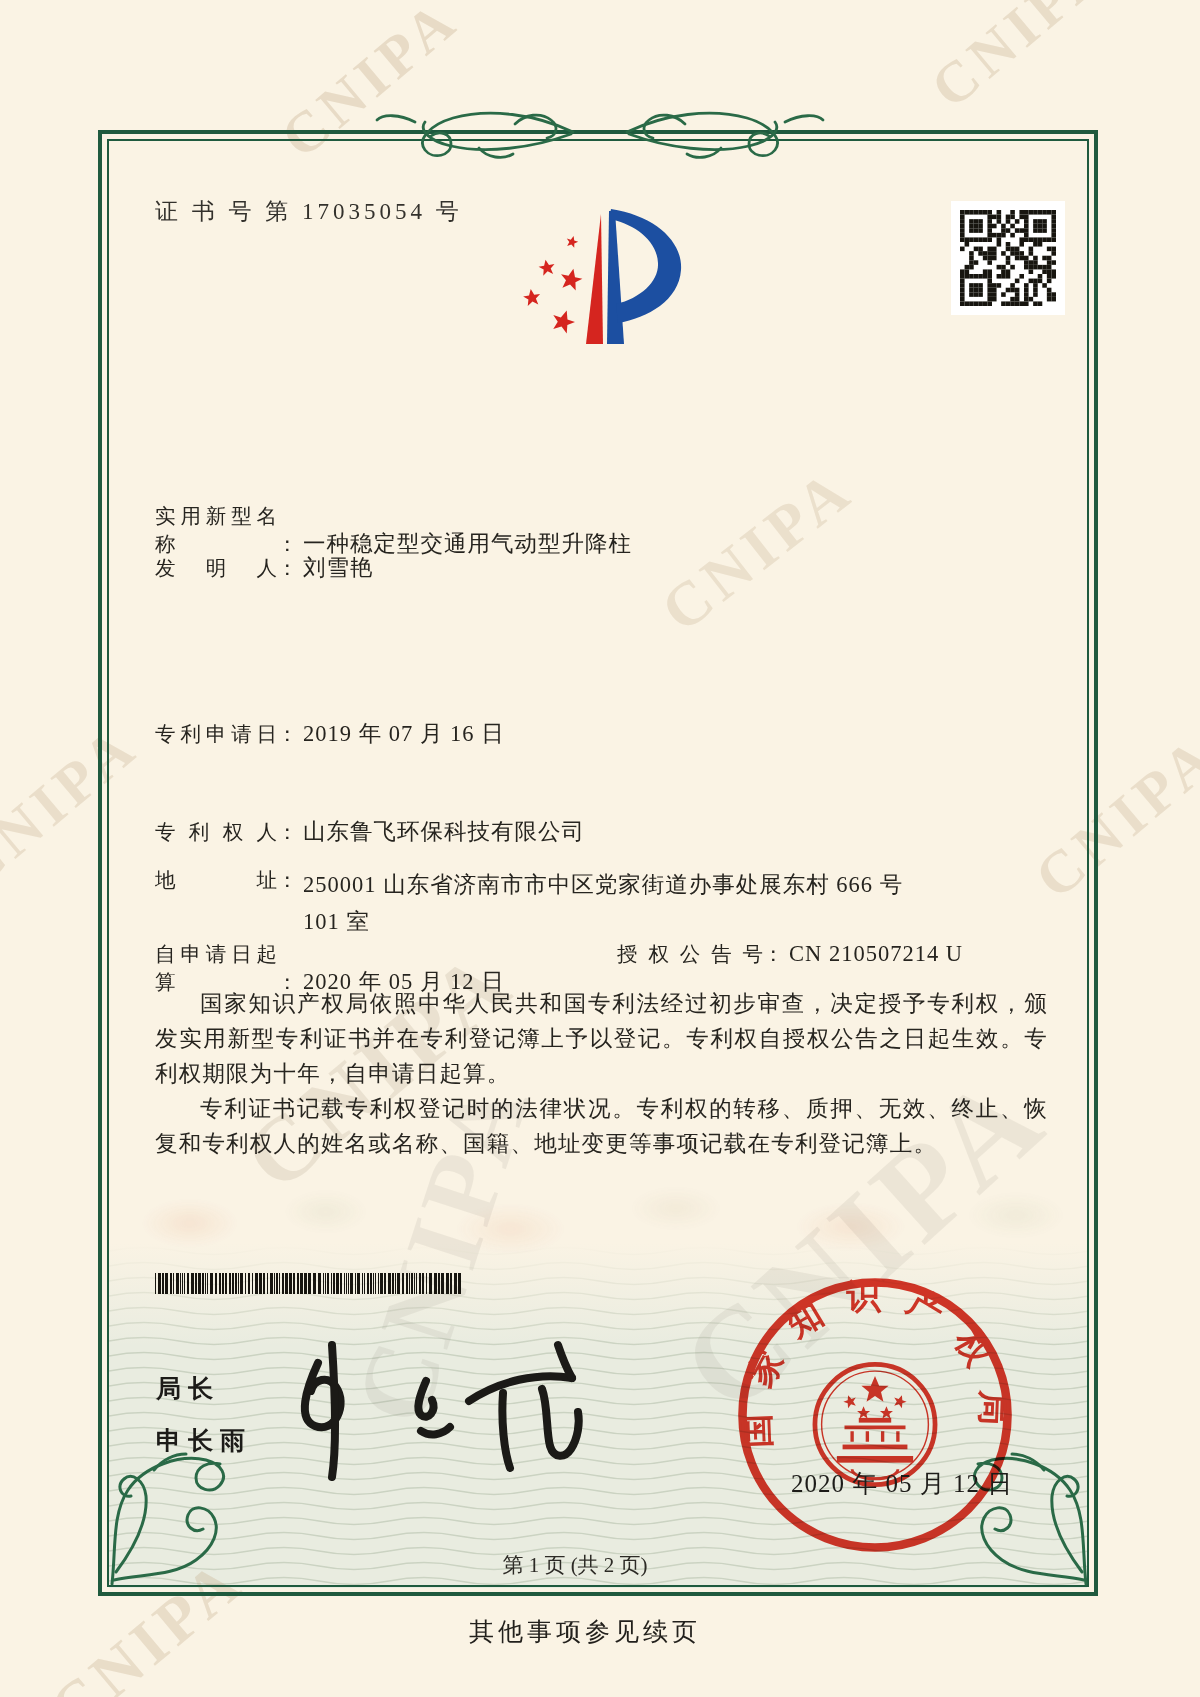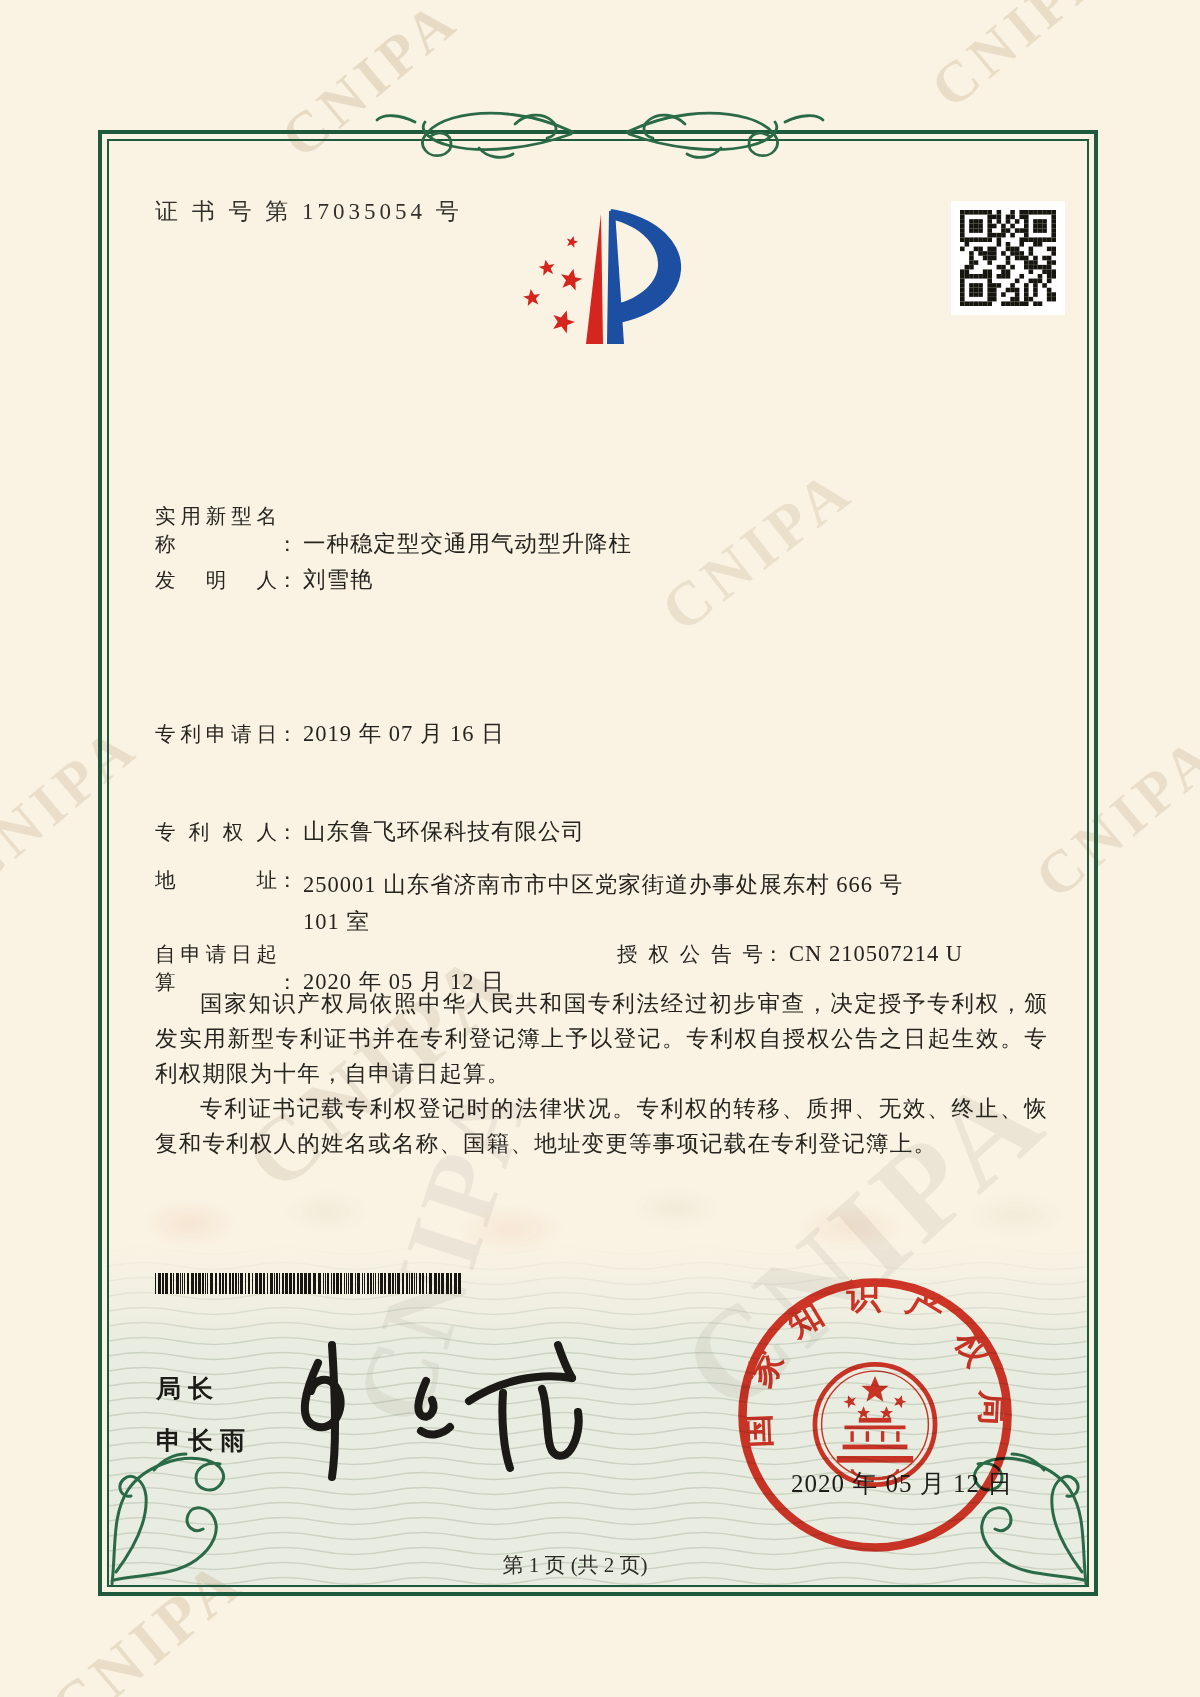--- a/index.html
+++ b/index.html
@@ -391,21 +391,21 @@
           <rect x="80" y="100" width="5" height="5"></rect>
           <rect x="85" y="100" width="5" height="5"></rect>
         </g>
       </svg>
   </div>
 
 
   <div class="field" style="top:502px">
     <span class="flabel">实用新型名称</span><span class="fcolon">：</span><span class="fvalue">一种稳定型交通用气动型升降柱</span>
   </div>
-  <div class="field" style="top:564px">
+  <div class="field" style="top:552px">
     <span class="flabel">发明人</span><span class="fcolon">：</span><span class="fvalue">刘雪艳</span>
   </div>
   <div class="field" style="top:718px">
     <span class="flabel">专利申请日</span><span class="fcolon">：</span><span class="fvalue">2019 年 07 月 16 日</span>
   </div>
   <div class="field" style="top:816px">
     <span class="flabel">专利权人</span><span class="fcolon">：</span><span class="fvalue">山东鲁飞环保科技有限公司</span>
   </div>
   <div class="field addr" style="top:866px">
     <span class="flabel">地址</span><span class="fcolon">：</span><span class="fvalue"><span>250001 山东省济南市市中区党家街道办事处展东村 666 号</span><br><span>101 室</span></span>
@@ -556,14 +556,15 @@
         </g>
         <path d="M118,163 L182,163" stroke-width="4"></path>
         <path d="M126,167 V178 M142,167 V178 M158,167 V178 M174,167 V178" stroke-width="3.5"></path>
         <path d="M126,207 a24,10 0 0 0 48,0" fill="none" stroke-width="3"></path>
       </g>
     </g>
   </svg>
   <div class="seal-date">2020 年 05 月 12 日</div>
 
   <div class="page-info">第 1 页 (共 2 页)</div>
+  <div class="note">其他事项参见续页</div>
 
 </div>
 
 </body></html>

